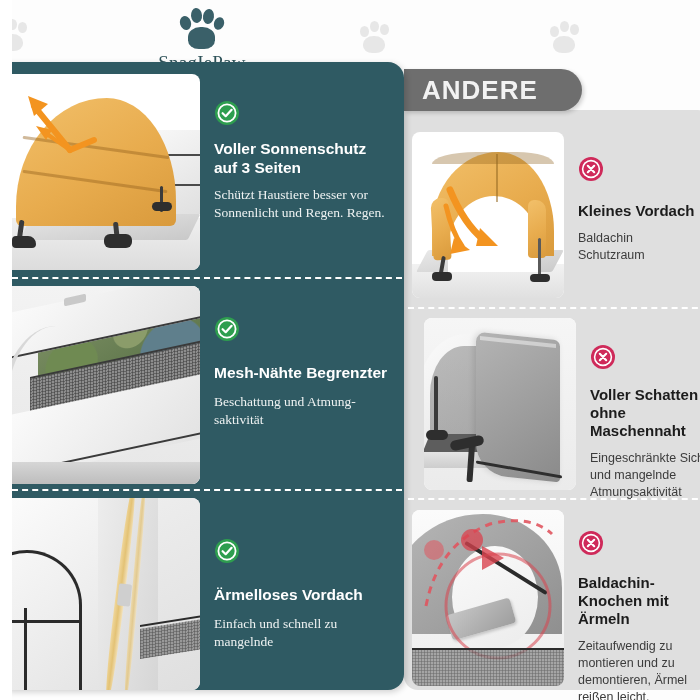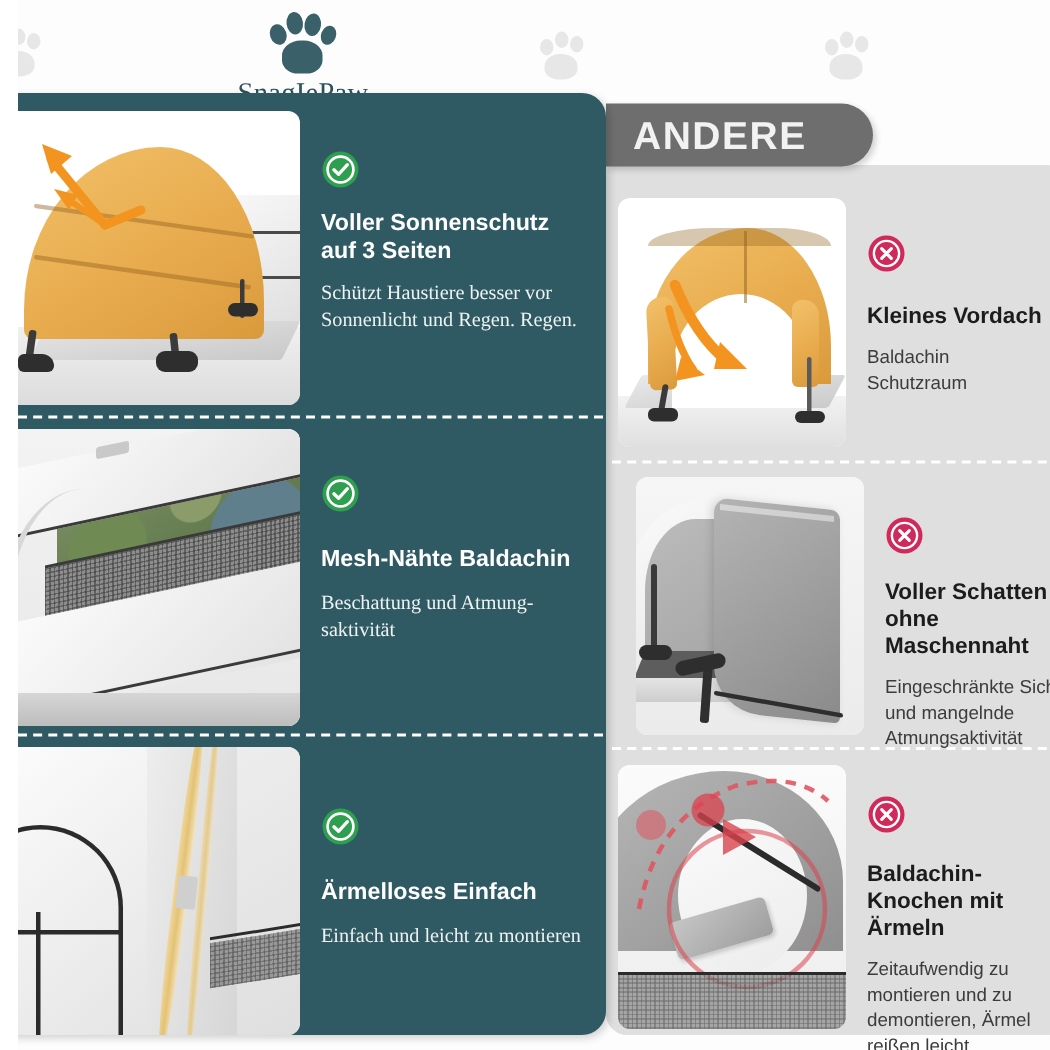--- a/index.html
+++ b/index.html
@@ -272,21 +272,21 @@
         <div style="position:absolute; left:52px; top:10px; width:22px; height:8px;
                     background:#c9c9c9; border-radius:2px; transform:skewY(-12deg);"></div>
       </div>
     </div>
     <div class="row-txt" style="padding:30px 14px 0 14px;">
       <svg class="badge-ico" viewBox="0 0 26 26">
         <circle cx="13" cy="13" r="12" fill="#2e9e4f"></circle>
         <circle cx="13" cy="13" r="8.6" fill="none" stroke="#ffffff" stroke-width="1.8"></circle>
         <path d="M8.6 13.2 L11.7 16.2 L17.6 9.8" fill="none" stroke="#ffffff" stroke-width="2.2" stroke-linecap="round" stroke-linejoin="round"></path>
       </svg>
-      <div class="row-title" style="margin-top:22px;">Mesh-Nähte Baldachin</div>
+      <div class="row-title" style="margin-top:22px;">Mesh-Nähte Begrenzter</div>
       <div class="row-desc" style="margin-top:10px;">Beschattung und Atmung-saktivität</div>
     </div>
   </div>
 
   <div class="sep" style="left:0px; top:489px; width:390px;"></div>
 
   <div class="row left" style="left:0px; top:498px; width:392px; height:192px;">
     <div class="row-img" style="width:188px; height:192px; border-radius:0 8px 8px 0;">
       <div class="scene" style="background:linear-gradient(150deg,#f2f2f2,#dfdfdf);">
 
@@ -309,22 +309,22 @@
         <div class="mesh" style="left:128px; top:126px; width:62px; height:30px; transform:skewY(-9deg); opacity:.85;"></div>
         <div class="thin-line" style="left:128px; top:122px; width:62px; height:2px; transform:skewY(-9deg);"></div>
       </div>
     </div>
     <div class="row-txt" style="padding:40px 14px 0 14px;">
       <svg class="badge-ico" viewBox="0 0 26 26">
         <circle cx="13" cy="13" r="12" fill="#2e9e4f"></circle>
         <circle cx="13" cy="13" r="8.6" fill="none" stroke="#ffffff" stroke-width="1.8"></circle>
         <path d="M8.6 13.2 L11.7 16.2 L17.6 9.8" fill="none" stroke="#ffffff" stroke-width="2.2" stroke-linecap="round" stroke-linejoin="round"></path>
       </svg>
-      <div class="row-title" style="margin-top:22px;">Ärmelloses Einfach</div>
-      <div class="row-desc" style="margin-top:10px;">Einfach und leicht zu montieren</div>
+      <div class="row-title" style="margin-top:22px;">Ärmelloses Vordach</div>
+      <div class="row-desc" style="margin-top:10px;">Einfach und schnell zu mangelnde</div>
     </div>
   </div>
 
   <div class="row right" style="left:400px; top:132px; width:296px; height:166px;">
     <div class="row-img" style="width:152px; height:166px; border-radius:8px;">
       <div class="scene">
         <div class="ground" style="height:34px; background:linear-gradient(#f2f2f2,#e0e0e0);"></div>
 
         <div style="position:absolute; left:10px; top:118px; width:136px; height:22px;
                     background:linear-gradient(170deg,#e8e8e8,#cbcbcb); transform:skewX(-28deg); border-radius:2px;"></div>

